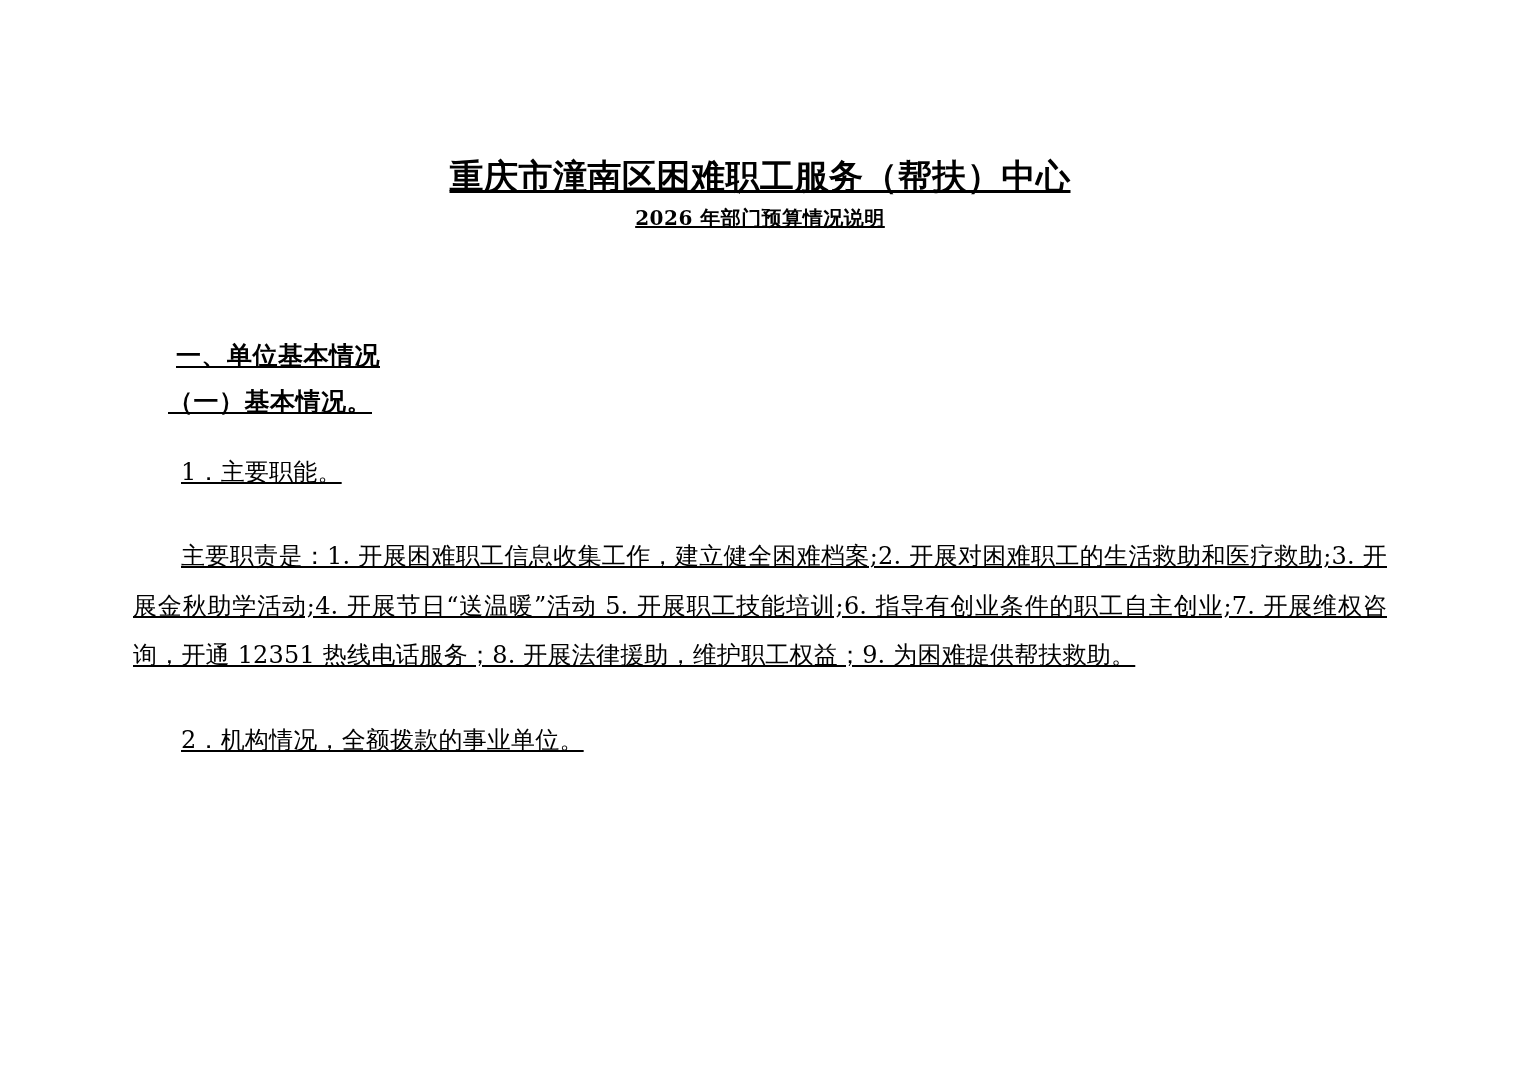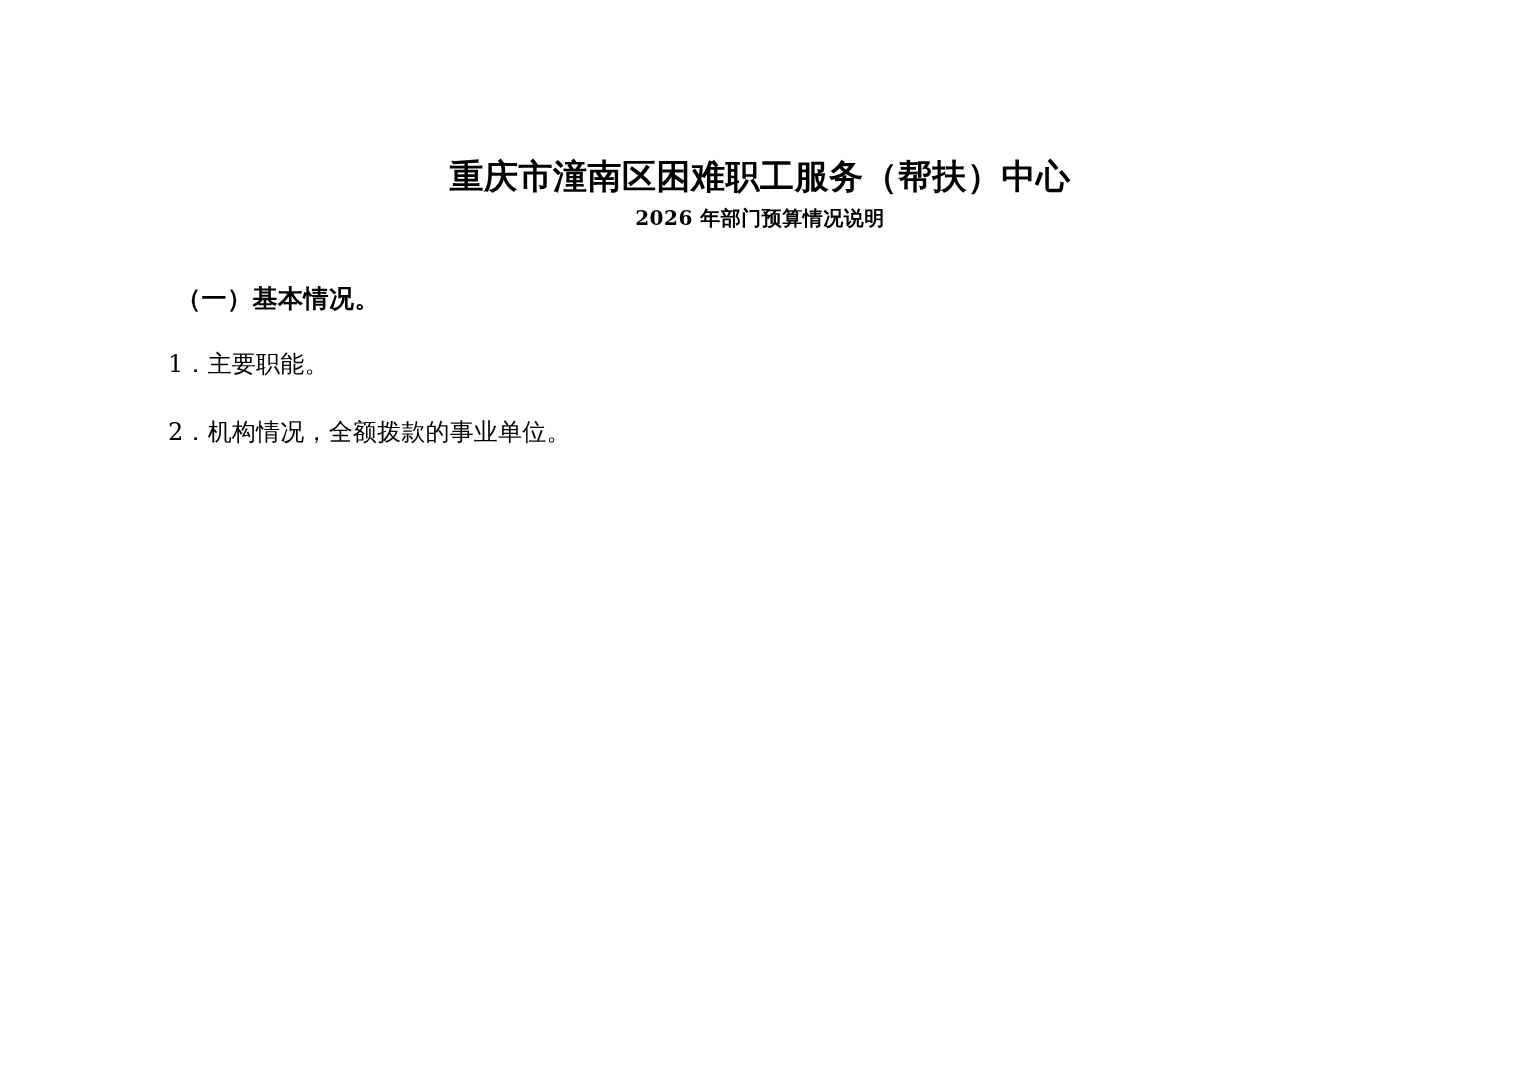--- a/index.html
+++ b/index.html
@@ -14,20 +14,21 @@
     color: #000000;
     overflow: hidden;
   }
   .page {
     position: relative;
     width: 1520px;
     height: 946px;
     background: #ffffff;
     box-sizing: border-box;
     padding: 0 120px;
+    text-decoration: underline;
   }
   .doc-title {
     text-align: center;
     font-weight: bold;
     font-size: 34px;
     line-height: 1.55;
     letter-spacing: 0.5px;
     margin: 0;
     padding-top: 150px;
   }
@@ -42,29 +43,29 @@
     padding-left: 56px;
     line-height: 1.9;
     letter-spacing: 0.5px;
   }
   .section-heading.first {
     padding-top: 64px;
   }
   .sub-heading {
     font-weight: bold;
     font-size: 25px;
-    margin: 8px;
+    margin: 0;
     padding-left: 48px;
     line-height: 1.85;
     letter-spacing: 0.5px;
   }
   .para {
     font-size: 24px;
     line-height: 2.0;
-    margin: 0;
+    margin: 13px;
     text-indent: 48px;
     text-align: justify;
     letter-spacing: 0.2px;
   }
   .para.tight {
     line-height: 2.05;
   }
   .spacer-sm { height: 10px; }
   .spacer-md { height: 18px; }
   .spacer-lg { height: 34px; }
@@ -74,29 +75,31 @@
 
 <div class="page">
 
   <h1 class="doc-title">
     <span>重庆市潼南区困难职工服务（帮扶）中心</span>
     <span class="line2">2026 年部门预算情况说明</span>
   </h1>
 
   <div class="spacer-lg"></div>
 
+  <h2 class="section-heading first">一、单位基本情况</h2>
 
   <h3 class="sub-heading">（一）基本情况。</h3>
 
   <div class="spacer-sm"></div>
 
   <p class="para">1．主要职能。</p>
 
   <div class="spacer-sm"></div>
 
+  <p class="para tight">主要职责是：1. 开展困难职工信息收集工作，建立健全困难档案;2. 开展对困难职工的生活救助和医疗救助;3. 开展金秋助学活动;4. 开展节日“送温暖”活动 5. 开展职工技能培训;6. 指导有创业条件的职工自主创业;7. 开展维权咨询，开通 12351 热线电话服务；8. 开展法律援助，维护职工权益；9. 为困难提供帮扶救助。</p>
 
   <div class="spacer-sm"></div>
 
   <p class="para">2．机构情况，全额拨款的事业单位。</p>
 
   <div class="spacer-sm"></div>
 
 
   <div class="spacer-md"></div>
 

